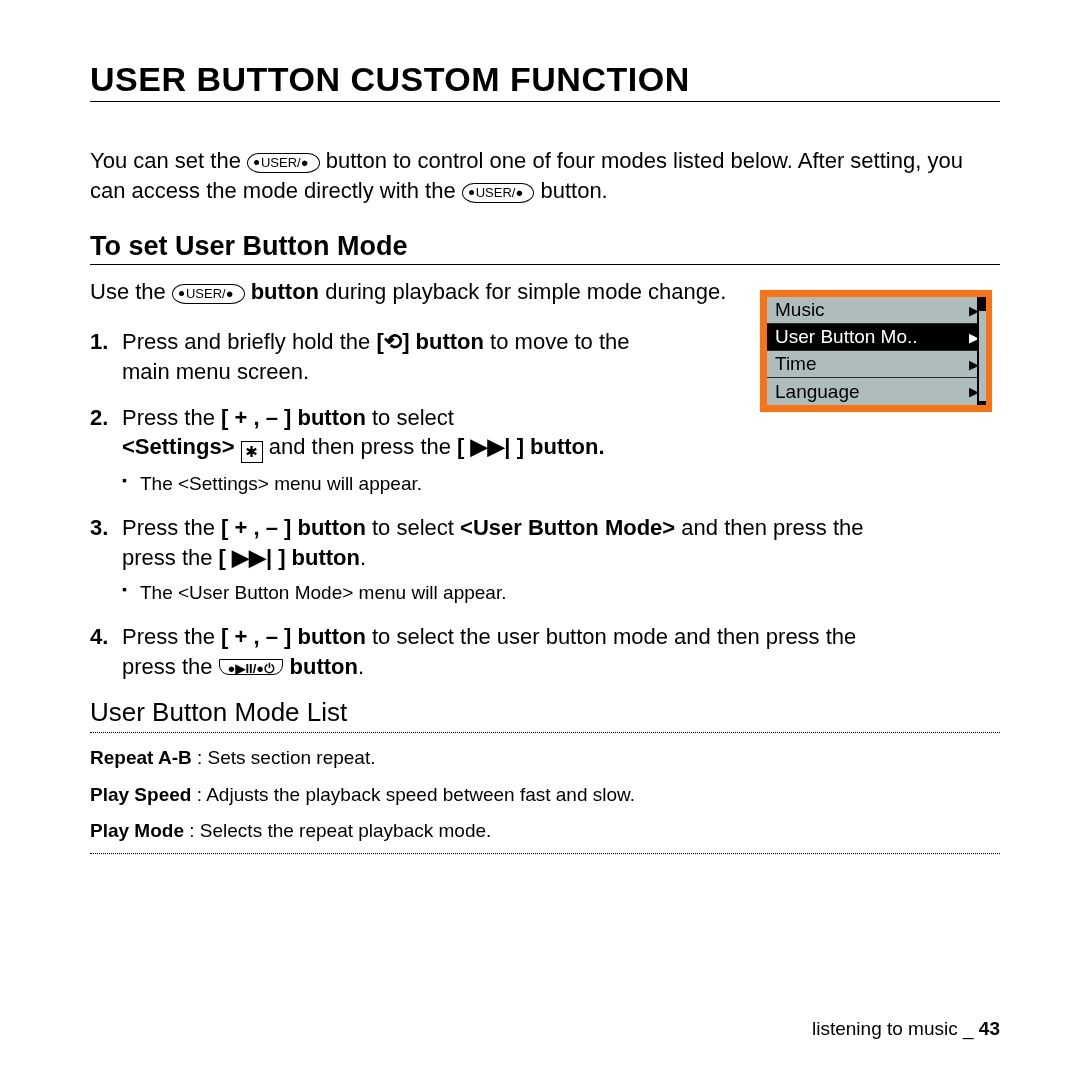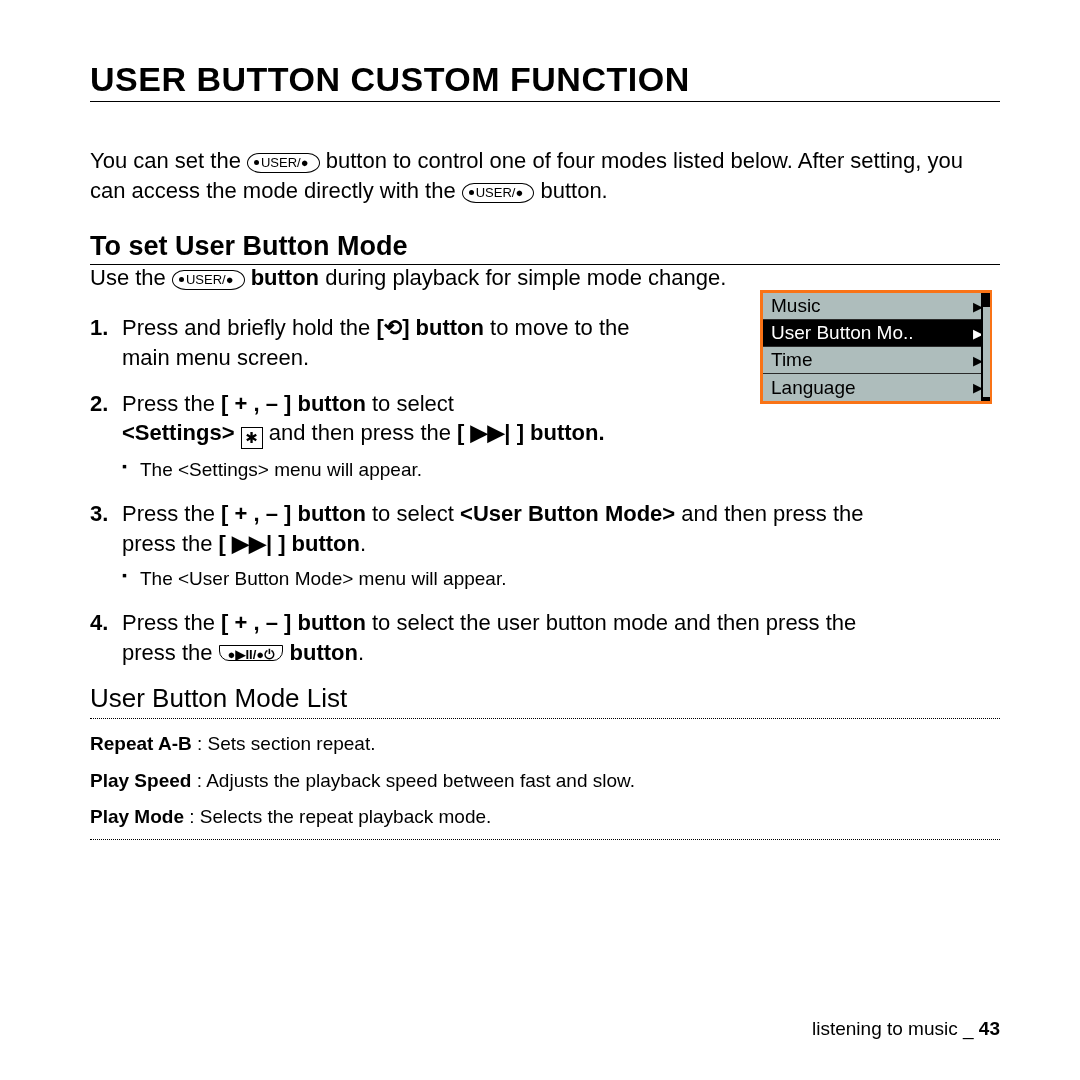--- a/index.html
+++ b/index.html
@@ -19,20 +19,21 @@
     border-bottom: 1px solid #000;
     padding-bottom: 2px;
     margin-bottom: 18px;
   }
   .intro { font-size: 22px; line-height: 1.35; margin-bottom: 26px; margin-top: 44px; }
   h2.sub-title {
     font-size: 27px;
     font-weight: bold;
     border-bottom: 1px solid #000;
     padding-bottom: 2px;
+    margin-bottom: 14px;
   }
   .use-line { font-size: 22px; margin-bottom: 22px; }
   ol.steps {
     list-style: none;
     font-size: 22px;
     line-height: 1.35;
     counter-reset: step;
     margin-left: 0;
   }
   ol.steps > li { counter-increment: step; margin-bottom: 16px; padding-left: 32px; position: relative; }
@@ -75,21 +76,21 @@
     position: relative;
     font-size: 15px;
     text-align: center;
     line-height: 19px;
   }
   .screen {
     position: absolute;
     right: 88px;
     top: 290px;
     width: 232px;
-    border: 3px solid #f97316;
+    border: 7px solid #f97316;
     background: #fef9c3;
   }
   .screen-row {
     display: flex;
     align-items: center;
     justify-content: space-between;
     background: #aebdbc;
     color: #000;
     font-size: 19px;
     padding: 2px 6px 2px 8px;

